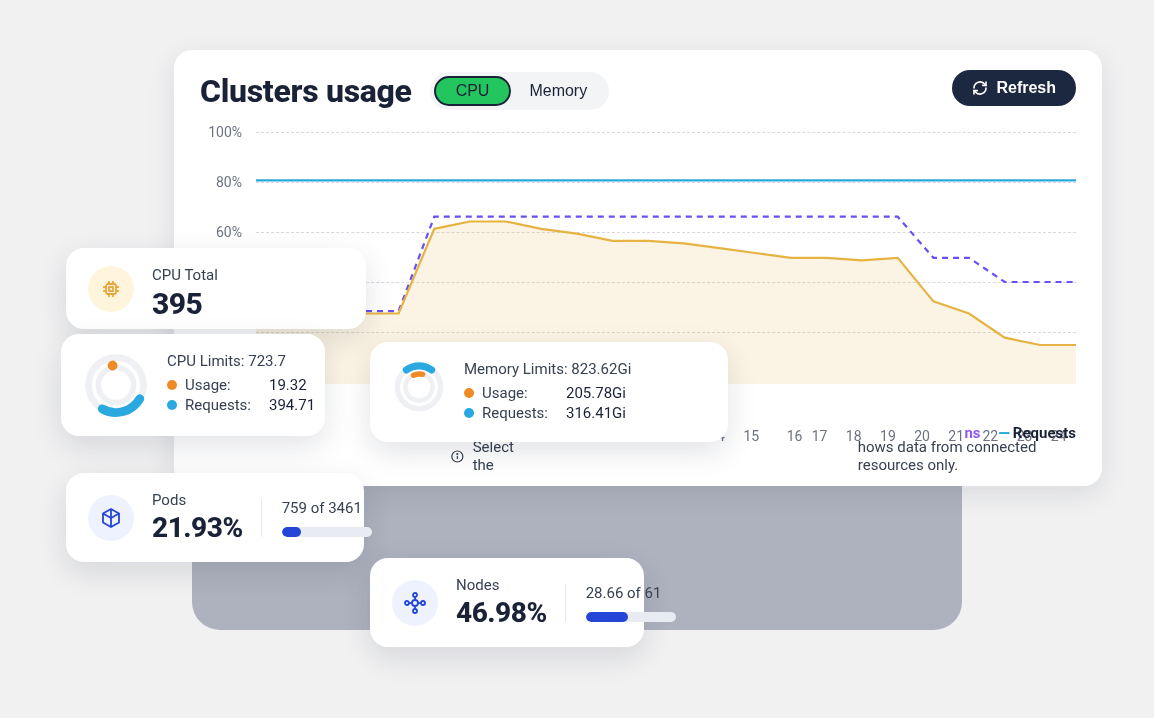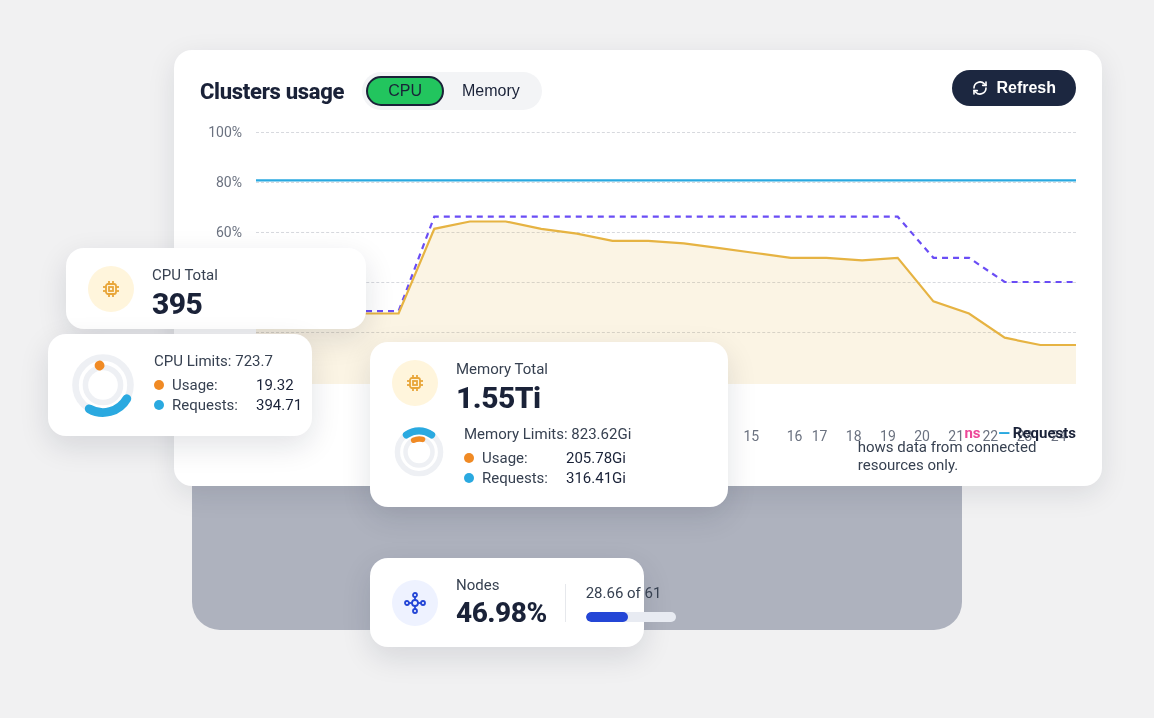--- a/index.html
+++ b/index.html
@@ -22,21 +22,21 @@
   .panel {
     position: absolute;
     left: 174px; top: 50px;
     width: 928px; height: 436px;
     background: #fff;
     border-radius: 18px;
     box-shadow: 0 8px 28px rgba(17,25,50,0.10);
     padding: 22px 26px 16px 26px;
   }
   .panel-header { display:flex; align-items:center; gap:18px; position:relative; }
-  .panel-title { font-size: 22px; font-weight: 800; letter-spacing:-0.3px; }
+  .panel-title { font-size: 32px; font-weight: 800; letter-spacing:-0.3px; }
   .segmented {
     display:flex; align-items:center;
     background:#f3f4f6; border-radius: 22px; padding:4px;
   }
   .seg-btn {
     border:none; background:transparent; font-size:16px; font-weight:500;
     padding:6px 18px; border-radius:20px; cursor:pointer; color:#1a2238;
   }
   .seg-btn.active { background:#22c55e; border:2px solid #1a2238; font-weight:400; padding:4px 20px;}
   .refresh {
@@ -46,21 +46,21 @@
     display:flex; align-items:center; gap:8px;
   }
   .info-row {
     position:absolute; left: 276px; bottom: 12px;
     font-size: 15px; color:#374151; display:flex; align-items:center; gap:8px;
   }
   .legend {
     position:absolute; right:26px; bottom: 44px;
     font-size:15px; font-weight:700; display:flex; align-items:center; gap:18px;
   }
-  .legend-item-a { color:#ec4899;}
+  .legend-item-a { color:#8b5cf6;}
   .legend-dash { color:#2aa9e0; font-weight:900; letter-spacing:-1px; margin-right:4px;}
   .legend-req { color:#1a2238;}
   .chart { position:relative; margin-top:14px; height:320px; }
   .ylabels { position:absolute; left:0; top:0; width:50px; font-size:14px; color:#6b7280;}
   .ylabels div { text-align:right; padding-right:8px; }
   .grid-line { position:absolute; left:56px; right:0; border-top:1.5px dashed #d7d9de;}
   .chart svg.plot { position:absolute; left:56px; top:0; right:0; bottom:34px; }
   .xlabels {
     position:absolute; left:56px; right:0; bottom:0;
     display:flex; justify-content:space-between;
@@ -88,21 +88,21 @@
   .sub-line .val { font-weight:400;}
   .dot { width:10px; height:10px; border-radius:50%; display:inline-block;}
   .dot.orange{ background:#f08a24;}
   .dot.blue{ background:#2aa9e0;}
   .prog-wrap { border-left:1px solid #e6e8ec; padding-left:20px; }
   .prog-label { font-size:15px; color:#374151; margin-bottom:10px;}
   .prog-bar { width:90px; height:10px; background:#e8ebf2; border-radius:6px; overflow:hidden;}
   .prog-fill { height:100%; background:#2446d6; border-radius:6px;}
   
   .card-cpu { left:66px; top:248px; width:300px; padding-bottom:8px; }
-  .card-cpu-l { left:48px; top:334px; width:264px; }
+  .card-cpu-l { left:61px; top:334px; width:264px; }
   .card-mem { left:370px; top:342px; width:358px; }
   .card-pods { left:66px; top:473px; width:298px; }
   .card-nodes { left:370px; top:558px; width:274px; }
   .ring-wrap { width:66px; height:66px; flex-shrink:0;}
 </style>
 </head>
 <body>
 
 <div class="stage">
   <div class="backdrop"></div>
@@ -227,40 +227,20 @@
         </div>
       <div class="sub-line">
           <span class="dot blue"></span>
           <span class="lbl">Requests:</span>
           <span class="val">394.71</span>
         </div>
     </div>
   </div>
 
   <div class="card card-mem" style="flex-direction:column; gap:10px;">
-    <div style="display:flex; gap:18px; align-items:flex-start;">
-      <div class="icon-circ cpu-ic">
-        <svg width="24" height="24" viewBox="0 0 24 24" fill="none" stroke="#e8a63a" stroke-width="1.8">
-            <rect x="7" y="7" width="10" height="10" rx="2"></rect>
-            <rect x="10" y="10" width="4" height="4"></rect>
-            <line x1="4" y1="10" x2="7" y2="10"></line>
-            <line x1="4" y1="14" x2="7" y2="14"></line>
-            <line x1="17" y1="10" x2="20" y2="10"></line>
-            <line x1="17" y1="14" x2="20" y2="14"></line>
-            <line x1="10" y1="4" x2="10" y2="7"></line>
-            <line x1="14" y1="4" x2="14" y2="7"></line>
-            <line x1="10" y1="17" x2="10" y2="20"></line>
-            <line x1="14" y1="17" x2="14" y2="20"></line>
-          </svg>
-      </div>
-      <div>
-        <div class="card-label">Memory Total</div>
-        <div class="card-big">1.55Ti</div>
-      </div>
-    </div>
     <div style="display:flex; gap:18px; align-items:flex-start;">
       <div class="ring-wrap" style="width:54px;height:54px;">
         <svg viewBox="0 0 60 60">
             <circle cx="30" cy="30" r="24" fill="none" stroke="#eef0f4" stroke-width="6"></circle>
             <circle cx="30" cy="30" r="15" fill="none" stroke="#eef0f4" stroke-width="5"></circle>
             <path d="M16 11 A24 24 0 0 1 44 11" fill="none" stroke="#2aa9e0" stroke-width="8" stroke-linecap="round"></path>
             <path d="M24 17 A15 15 0 0 1 34 16" fill="none" stroke="#f08a24" stroke-width="6" stroke-linecap="round"></path>
           </svg>
       </div>
       <div>
@@ -272,20 +252,39 @@
           </div>
         <div class="sub-line">
             <span class="dot blue"></span>
             <span class="lbl">Requests:</span>
             <span class="val">316.41Gi</span>
           </div>
       </div>
     </div>
   </div>
 
+  <div class="card card-pods" style="align-items:center;">
+    <div class="icon-circ pods-ic">
+      <svg width="24" height="24" viewBox="0 0 24 24" fill="none" stroke="#2446d6" stroke-width="1.8">
+          <path d="M12 3l8 4.5v9L12 21l-8-4.5v-9L12 3z"></path>
+          <path d="M12 3v18"></path>
+          <path d="M4 7.5l8 4.5 8-4.5"></path>
+        </svg>
+    </div>
+    <div>
+      <div class="card-label">Pods</div>
+      <div class="card-big sm">21.93%</div>
+    </div>
+    <div class="prog-wrap">
+      <div class="prog-label">759 of 3461</div>
+      <div class="prog-bar">
+          <div class="prog-fill" id="pods-fill" style="width: 21.93%;"></div>
+        </div>
+    </div>
+  </div>
 
   <div class="card card-nodes" style="align-items:center;">
     <div class="icon-circ nodes-ic">
       <svg width="24" height="24" viewBox="0 0 24 24" fill="none" stroke="#2446d6" stroke-width="1.8">
           <circle cx="12" cy="12" r="3"></circle>
           <circle cx="12" cy="4" r="2"></circle>
           <circle cx="12" cy="20" r="2"></circle>
           <circle cx="4" cy="12" r="2"></circle>
           <circle cx="20" cy="12" r="2"></circle>
           <line x1="12" y1="6" x2="12" y2="9"></line>

